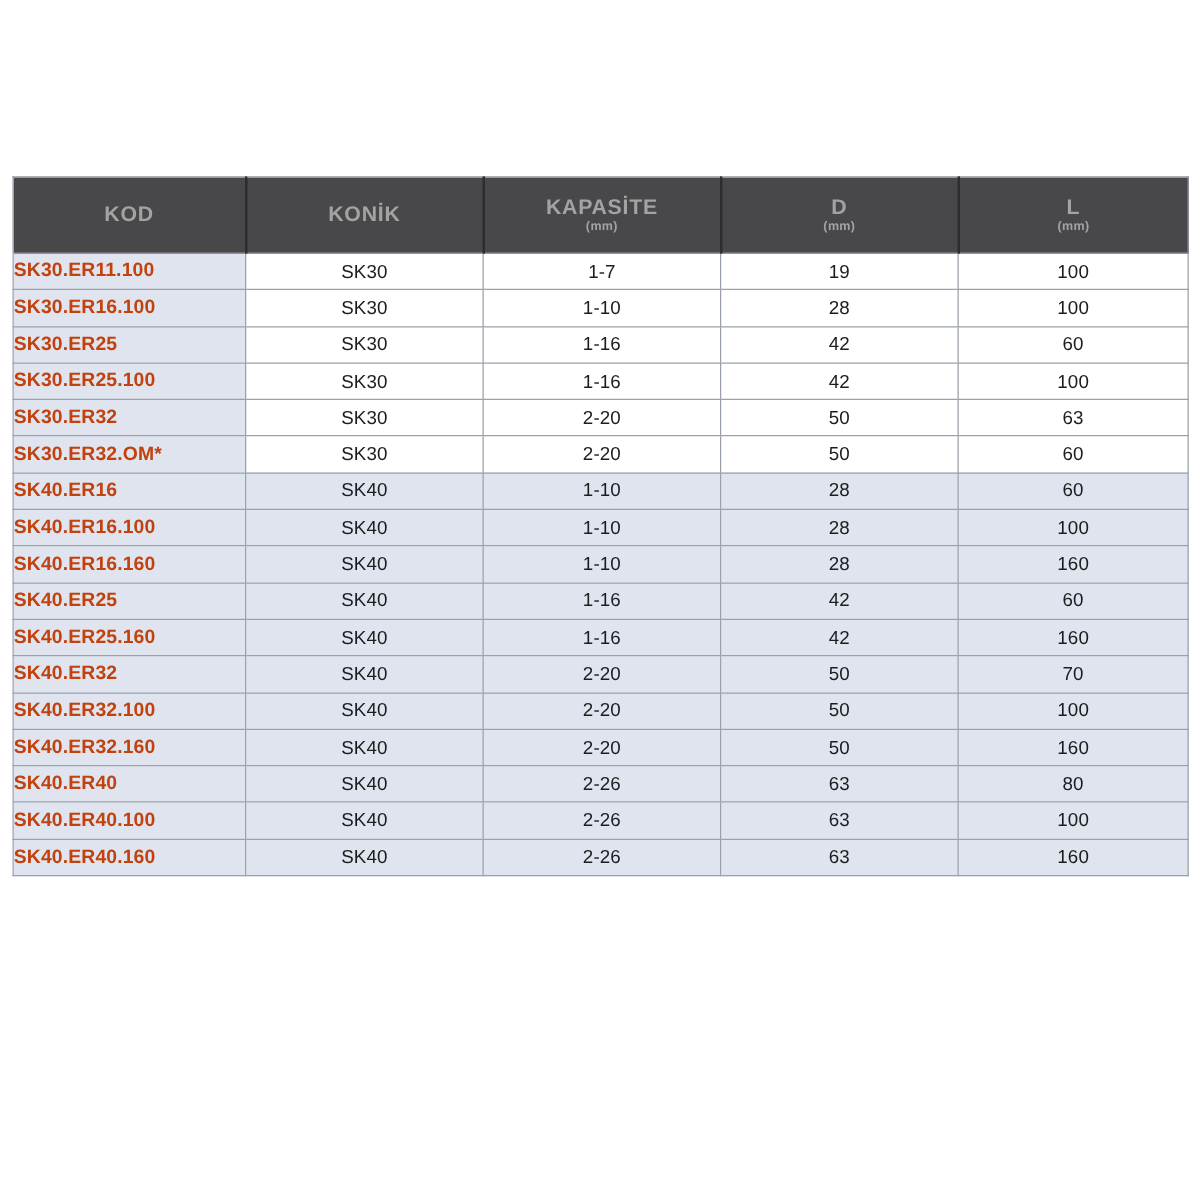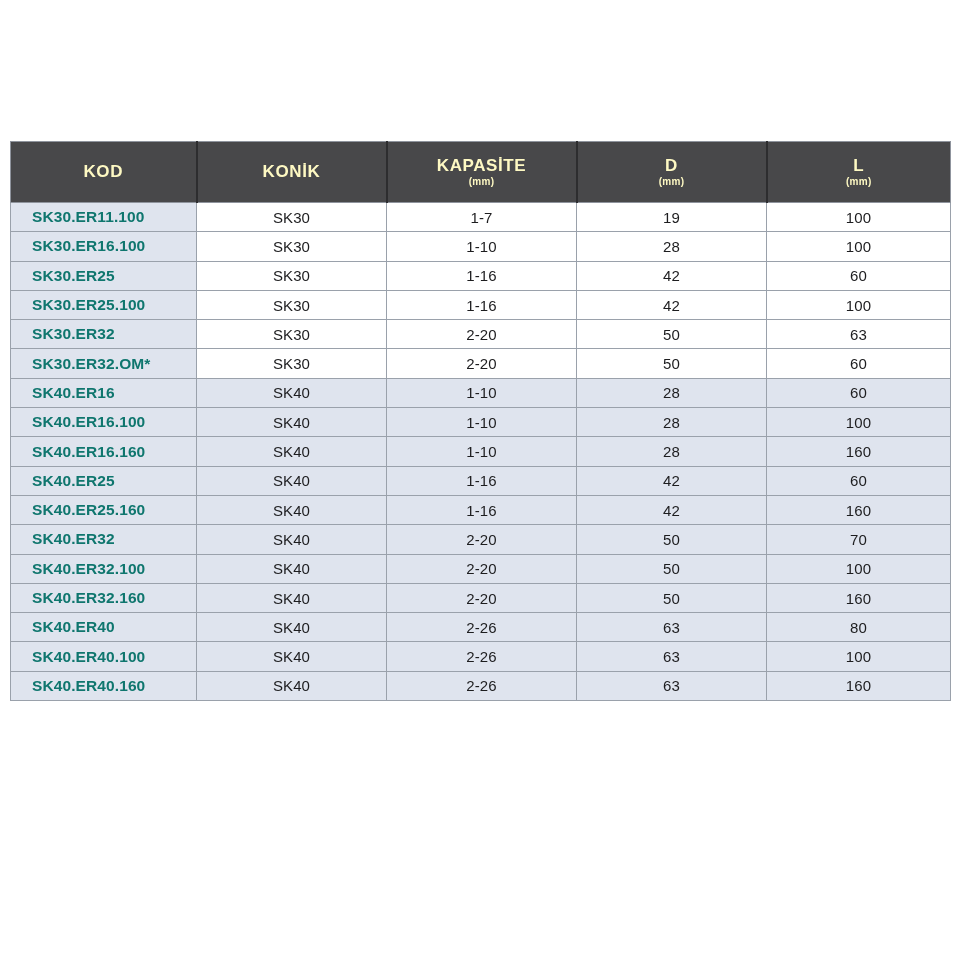--- a/index.html
+++ b/index.html
@@ -17,21 +17,21 @@
     width: 940px;
   }
   table.spec {
     width: 100%;
     border-collapse: collapse;
     table-layout: fixed;
     border: 1px solid #8f949d;
   }
   thead th {
     background: #48484a;
-    color: #fef9c3;
+    color: #a3a3a3;
     height: 60px;
     padding: 0;
     text-align: center;
     vertical-align: middle;
     border-right: 2px solid #2d2d2f;
     border-bottom: 1px solid #8f949d;
   }
   thead th:last-child { border-right: none; }
   .h-main {
     display: block;
@@ -56,24 +56,23 @@
     background: #ffffff;
     text-align: center;
     vertical-align: middle;
     font-size: 15px;
     color: #1d1d1f;
     letter-spacing: 0.1px;
   }
   tbody td.kod {
     background: #dfe4ee;
     text-align: left;
-    padding-left: 21px;
     font-weight: bold;
     font-size: 15.5px;
-    color: #0f766e;
+    color: #c2410c;
   }
   tbody tr.shaded td { background: #dfe4ee; }
 </style>
 </head>
 <body>
 
 <div class="table-wrap">
   <table class="spec">
     <colgroup>
       <col style="width:186px">

